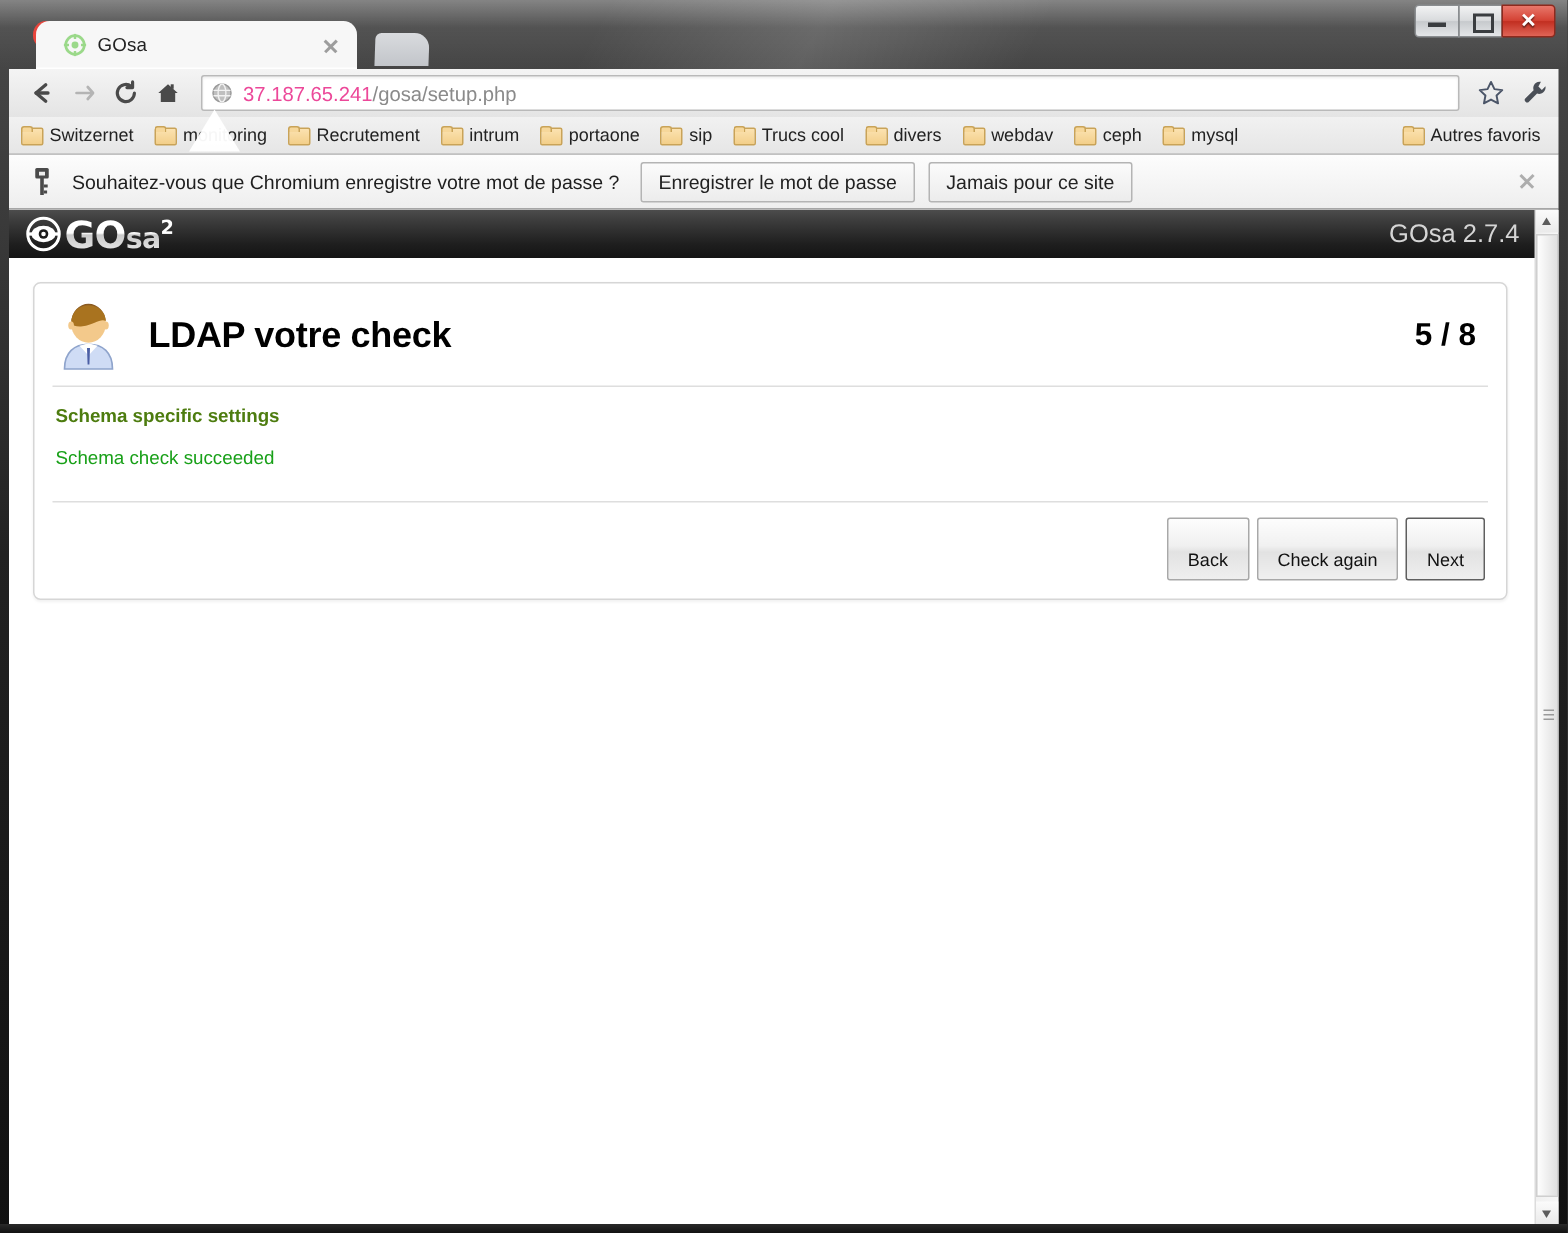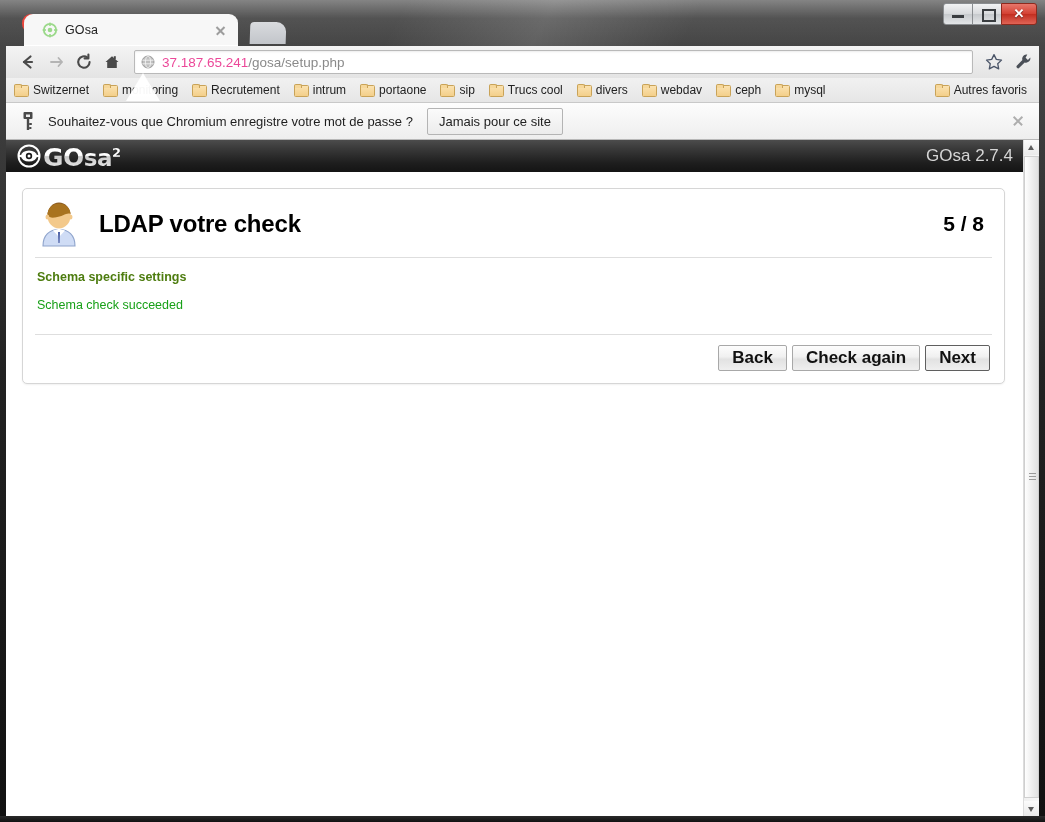--- a/index.html
+++ b/index.html
@@ -265,21 +265,21 @@
     font-weight:bold;
     font-size:25px;
     line-height:25px;
     color:#fff;
     letter-spacing:-0.5px;
     background:linear-gradient(180deg,#ffffff 0%,#ffffff 48%,#c9c9c9 52%,#f2f2f2 100%);
     -webkit-background-clip:text;
     background-clip:text;
     -webkit-text-fill-color:transparent;
   }
-  .gosa-word .sa{font-size:23px;}
+  .gosa-word .sa{font-size:19px;}
   .gosa-word .sup{font-size:13px;vertical-align:super;}
   .gosa-version{
     margin-left:auto;margin-right:11px;
     font-size:17px;color:#d5d5d5;
     font-family:"Liberation Sans",sans-serif;
   }
 
   
   #panel{
     position:absolute;left:16px;top:48px;width:981px;
@@ -317,28 +317,27 @@
     font-size:12.5px;
     margin:0 0 8px 0;
     font-family:"Liberation Sans",sans-serif;
   }
   .panel-actions{
     display:flex;justify-content:flex-end;gap:5px;
     padding:10px 14px 12px 14px;
   }
   .gbtn{
     font-family:"Liberation Sans",sans-serif;
-    font-size:17px;color:#111;
-    padding:4px 13px 5px 13px;
+    font-size:12px;color:#111;
+    padding:20px 13px 5px 13px;
     background:linear-gradient(180deg,#fdfdfd 0%,#f0f0f0 45%,#e2e2e2 55%,#efefef 100%);
     border:1px solid #a8a8a8;
     border-radius:2px;
     line-height:15px;
     white-space:nowrap;
-    font-weight:bold;
   }
   .gbtn.focused{
     border:1px solid #5f5f5f;
     text-align:right;
   }
 
   
   #pagescroll{
     position:absolute;right:0;top:0;width:15px;height:676px;
     background:linear-gradient(90deg,#f0f0f0,#f7f7f7);
@@ -535,20 +534,21 @@
     <span class="key-icon">
       <svg width="16" height="20" viewBox="0 0 16 20">
         <rect x="3.5" y="1" width="9" height="7" rx="1" fill="#4a4a4a"></rect>
         <rect x="6" y="3.5" width="4" height="2.5" fill="#ededed"></rect>
         <rect x="6.8" y="7" width="2.4" height="12" fill="#4a4a4a"></rect>
         <rect x="9.2" y="12" width="2.6" height="2" fill="#4a4a4a"></rect>
         <rect x="9.2" y="16" width="2.2" height="2" fill="#4a4a4a"></rect>
       </svg>
     </span>
     <span class="infobar-text">Souhaitez-vous que Chromium enregistre votre mot de passe ?</span>
+    <span class="ibtn">Enregistrer le mot de passe</span>
     <span class="ibtn">Jamais pour ce site</span>
     <span class="ibar-close"></span>
   </div>
 
   <div id="viewport">
 
     <div id="gosa-top">
       <div class="gosa-logo">
         <span class="gosa-eye">
           <svg width="24" height="24" viewBox="0 0 24 24">

